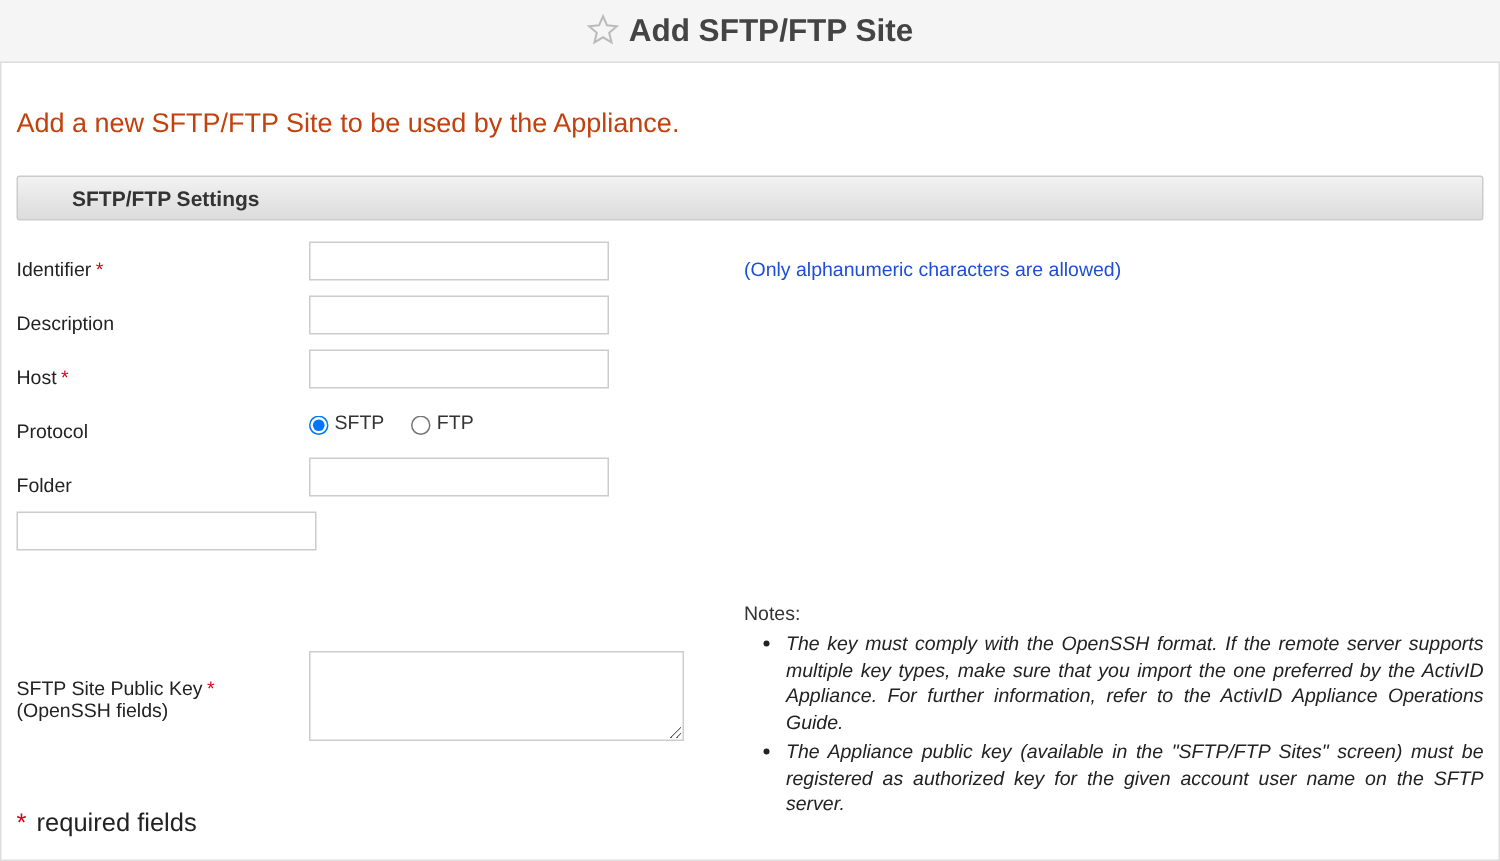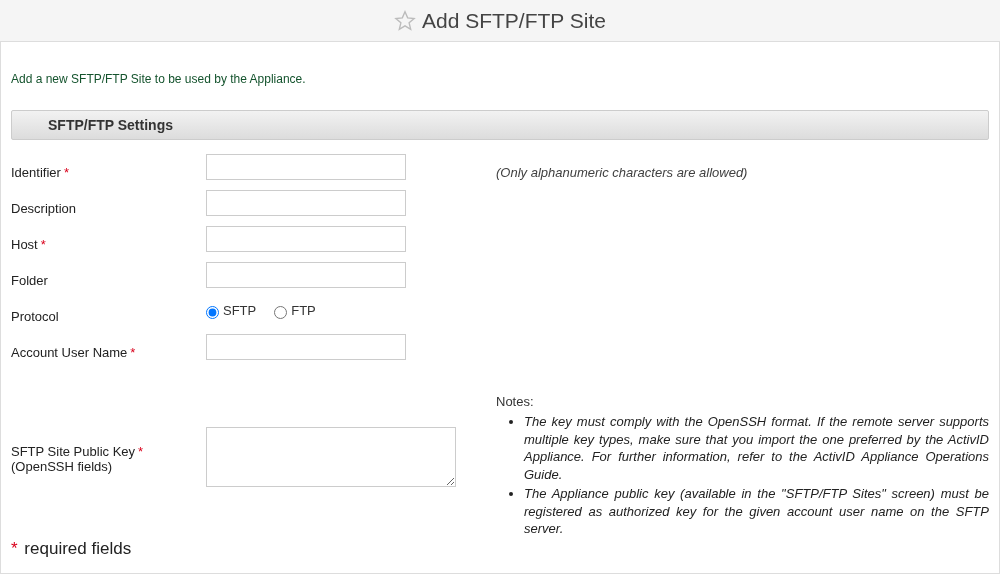--- a/index.html
+++ b/index.html
@@ -19,42 +19,41 @@
     border-left: none;
     border-right: none;
     height: 42px;
     display: flex;
     align-items: center;
     justify-content: center;
   }
   .header-title {
     font-size: 21px;
     color: #444;
-    font-weight: normal;
-    display: flex;
-    align-items: center;
+    font-weight: bold;
+    display: flex;
   }
   .star-icon {
     width: 22px;
     height: 22px;
     margin-right: 6px;
     fill: none;
     stroke: #bbb;
     stroke-width: 1.5;
   }
   .content {
     border: 1px solid #ddd;
     border-top: none;
     padding: 12px 10px 20px 10px;
     height: calc(574px - 42px);
     position: relative;
   }
   .intro {
-    font-size: 12px;
-    color: #14532d;
+    font-size: 18px;
+    color: #c2410c;
     margin: 18px 0 24px 0;
   }
   .section-bar {
     background: linear-gradient(to bottom, #f2f2f2, #dcdcdc);
     border: 1px solid #ccc;
     border-radius: 2px;
     padding: 6px 36px;
     font-size: 14px;
     font-weight: bold;
     color: #333;
@@ -99,21 +98,21 @@
   }
   .radio-group {
     display: flex;
     align-items: center;
     gap: 6px;
     height: 26px;
     font-size: 13px;
   }
   .radio-group label { margin-right: 12px; }
   .radio-group input[type=radio] { margin-right: 4px; vertical-align: middle; }
-  .italic-hint { font-style: italic; color: #404040; font-size: 13px; }
+  .italic-hint { color: #1d4ed8; font-size: 13px; }
   .notes-title { font-weight: normal; font-size: 13px; margin-bottom: 4px; margin-top: 28px; }
   .notes-list {
     list-style: disc;
     margin-left: 28px;
     font-size: 13px;
     color: #222;
     text-align: justify;
     font-style: italic;
   }
   .notes-list li { margin-bottom: 2px; line-height: 1.35; }
@@ -189,42 +188,39 @@
     <div class="label-col">
       <span>Host</span><span class="req">*</span>
     </div>
     <div class="input-col">
       <input type="text" value="" style="">
     </div>
     <div class="hint-col"></div>
   </div>
 
   <div class="form-row">
-    <div class="label-col">Folder</div>
-    <div class="input-col">
-      <input type="text" value="" style="">
-    </div>
-    <div class="hint-col"></div>
-  </div>
-
-  <div class="form-row">
     <div class="label-col">Protocol</div>
     <div class="input-col">
       <div class="radio-group">
         <label><input type="radio" name="proto" checked="" style=""><span>SFTP</span></label>
         <label><input type="radio" name="proto" style=""><span>FTP</span></label>
       </div>
     </div>
     <div class="hint-col"></div>
   </div>
 
   <div class="form-row">
-    <div class="label-col">
-      <span>Account User Name</span><span class="req">*</span>
-    </div>
+    <div class="label-col">Folder</div>
+    <div class="input-col">
+      <input type="text" value="" style="">
+    </div>
+    <div class="hint-col"></div>
+  </div>
+
+  <div class="form-row">
     <div class="input-col">
       <input type="text" value="" style="">
     </div>
     <div class="hint-col"></div>
   </div>
 
   <div class="form-row pubkey-row" style="margin-top:18px;">
     <div class="label-col">
       <span>SFTP Site Public Key</span><span class="req">*</span>
       <span class="pubkey-label-line2">(OpenSSH fields)</span>

